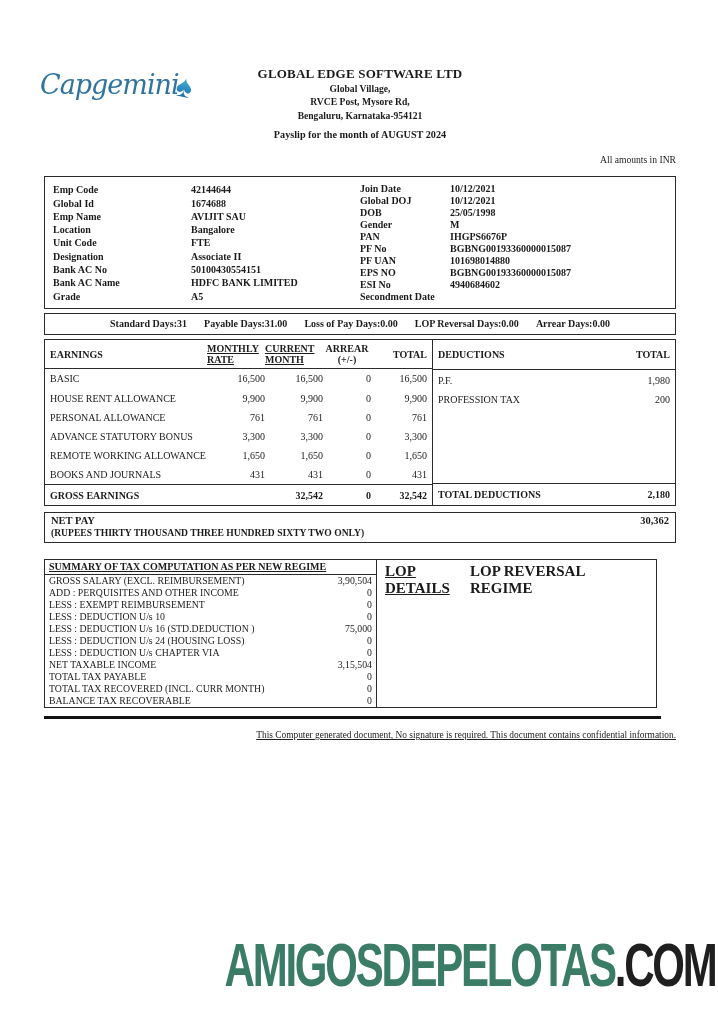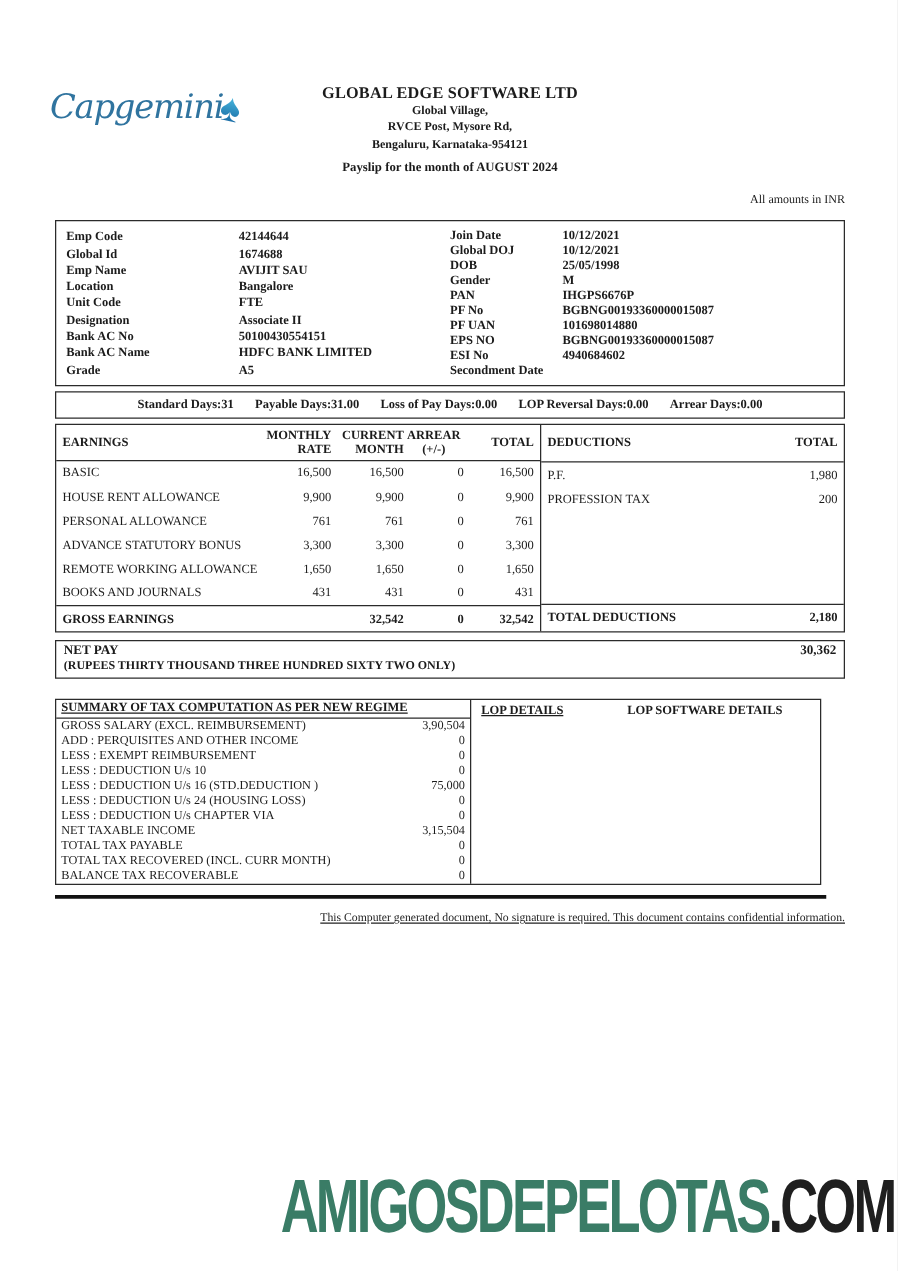--- a/index.html
+++ b/index.html
@@ -47,21 +47,21 @@
 
   
   .main-table { border:1px solid #2b2b2b; margin-top:4px; display:flex; height:167px; }
   .mt-left  { width:388px; border-right:1px solid #2b2b2b; display:flex; flex-direction:column; }
   .mt-right { flex:1; display:flex; flex-direction:column; }
   .mt-head {
     display:flex; border-bottom:1px solid #2b2b2b; font-weight:bold; font-size:10px;
     height:30px; align-items:center; padding:0 5px;
   }
   .h-label { flex:1; text-align:left; }
-  .h-num2 { width:58px; text-align:right; line-height:1.15; }
+  .h-num2 { width:58px; text-align:left; line-height:1.15;text-decoration:underline; }
   .h-arr  { width:48px; text-align:center; line-height:1.15; }
   .h-tot  { width:56px; text-align:right; }
   .h-dtot { width:70px; text-align:right; }
   .mt-row { display:flex; font-size:10px; padding:0 5px; height:19.7px; align-items:center; }
   .c-label { flex:1; }
   .c-num { width:58px; text-align:right; }
   .c-arr { width:48px; text-align:right; }
   .c-tot { width:56px; text-align:right; }
   .c-dtot { width:70px; text-align:right; }
   .total-row {
@@ -75,21 +75,21 @@
   .netpay-line2 { font-size:9.6px; margin-top:1px; }
 
   
   .taxlop-box { border:1px solid #2b2b2b; margin-top:16px; display:flex; height:149px; width:613px; }
   .tax-left { width:332px; border-right:1px solid #2b2b2b; font-size:9.8px; }
   .tax-title {
     font-weight:bold; text-decoration:underline; border-bottom:1px solid #2b2b2b;
     padding:1px 4px 2px; font-size:10px;
   }
   .tax-row { display:flex; justify-content:space-between; padding:0 4px; line-height:11.95px; }
-  .lop-right { flex:1; padding:3px 30px 0 8px; display:flex; justify-content:space-between; font-weight:bold; font-size:10px; }
+  .lop-right { flex:1; padding:3px 30px 0 8px; display:flex; justify-content:space-between; font-weight:bold; font-size:15px; }
   .lop-details { text-decoration:underline; }
 
   
   .thick-line { margin-top:8px; height:3px; background:#121212; width:617px; }
   .footer-note { text-align:right; font-size:9.4px; margin-top:11px; color:#222;text-decoration:underline; }
 
   
   .watermark {
     position:absolute; right:3px; top:937px; white-space:nowrap;
     font-family:"Liberation Sans", sans-serif; font-weight:bold; font-size:56px;
@@ -336,21 +336,21 @@
             <span>TOTAL TAX RECOVERED (INCL. CURR MONTH)</span>
             <span>0</span>
           </div>
         <div class="tax-row">
             <span>BALANCE TAX RECOVERABLE</span>
             <span>0</span>
           </div>
       </div>
       <div class="lop-right">
         <span class="lop-details">LOP DETAILS</span>
-        <span>LOP SOFTWARE DETAILS</span>
+        <span>LOP REVERSAL REGIME</span>
       </div>
     </div>
 
     <div class="thick-line"></div>
     <div class="footer-note">This Computer generated document, No signature is required. This document contains confidential information.</div>
   </div>
 
   <div class="watermark">
     <span id="wm-primary" style="color: rgb(58, 124, 102);">AMIGOSDEPELOTAS</span><span id="wm-suffix" style="color: rgb(31, 31, 31);">.COM</span>
   </div>

